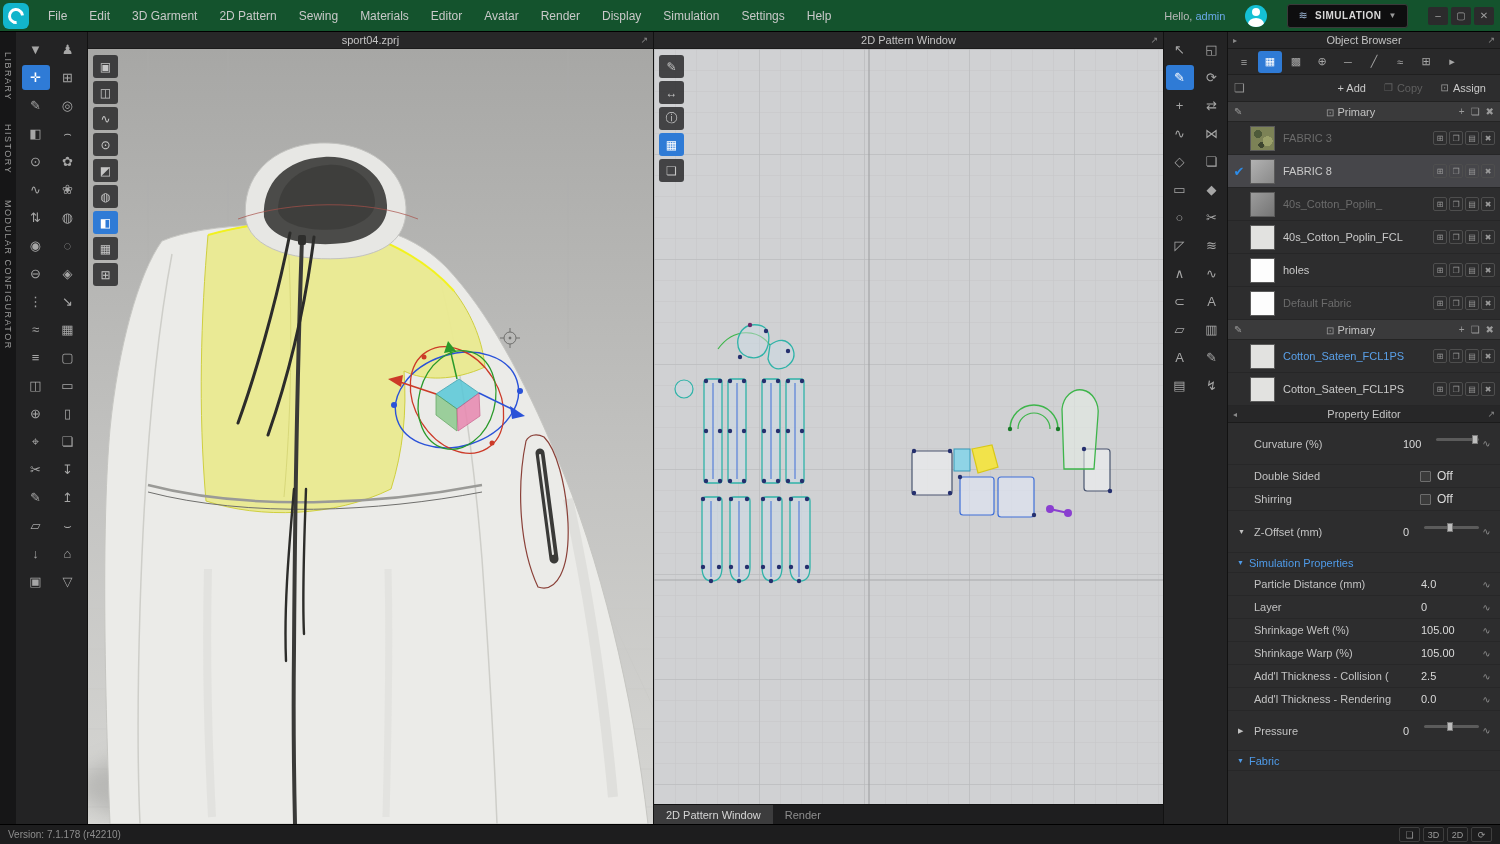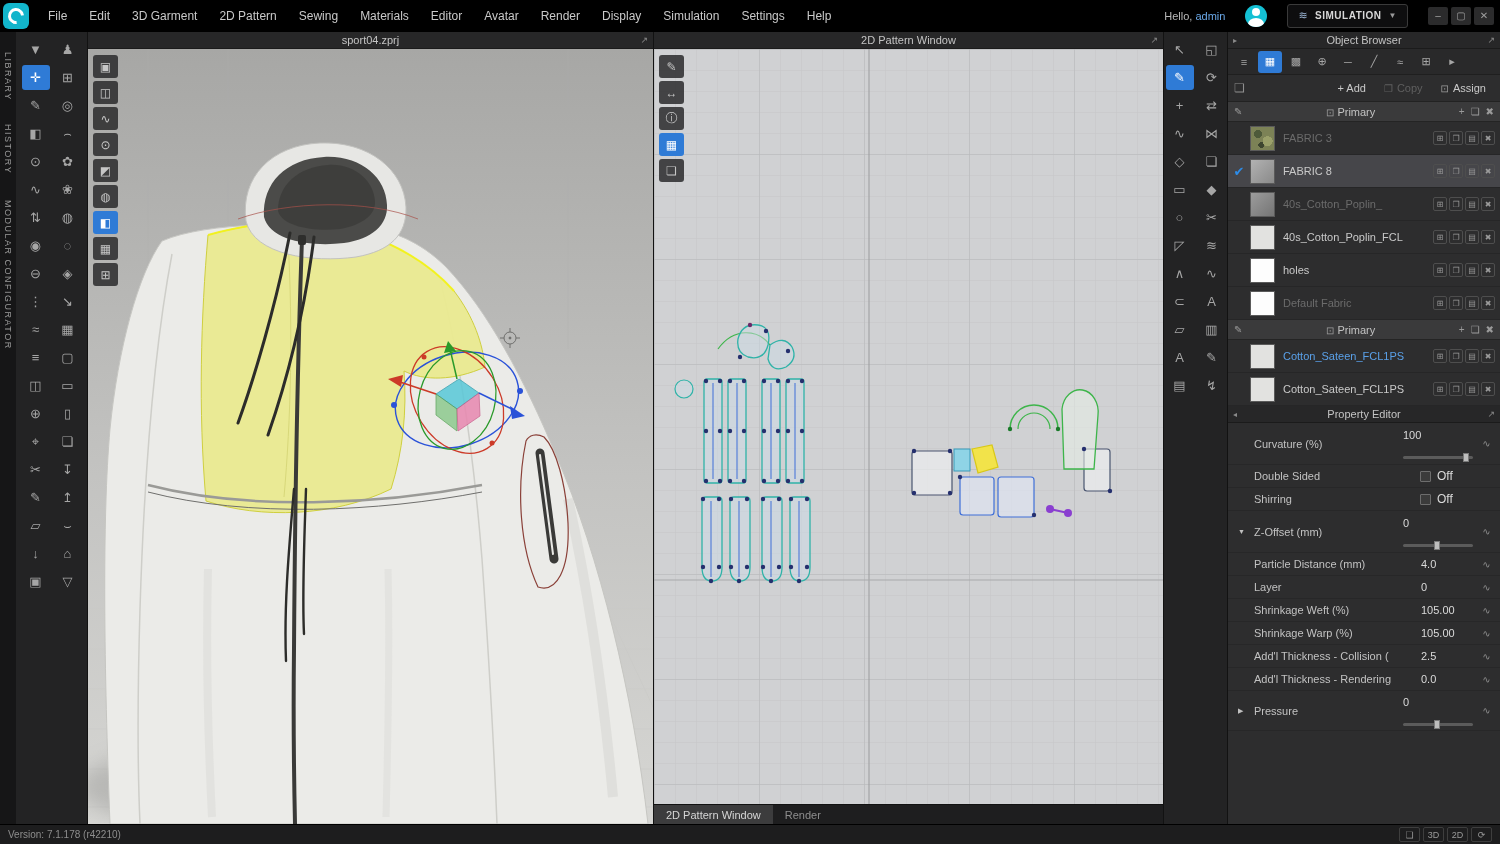--- a/index.html
+++ b/index.html
@@ -1,20 +1,20 @@
 <!DOCTYPE html>
 <html><head>
 <meta charset="utf-8">
 <style>
   *{box-sizing:border-box;margin:0;padding:0}
   html,body{width:1500px;height:844px;overflow:hidden}
   body{position:relative;background:#1b1b1c;font-family:"Liberation Sans",sans-serif;user-select:none}
 
   
-  .menubar{position:absolute;top:0;left:0;right:0;height:32px;background:#000000;border-bottom:1px solid #000;display:flex;align-items:center;z-index:9}
+  .menubar{position:absolute;top:0;left:0;right:0;height:32px;background:#14532d;border-bottom:1px solid #000;display:flex;align-items:center;z-index:9}
   .logo{width:26px;height:26px;margin:0 8px 0 3px;border-radius:6px;background:#12b5cb;position:relative;flex:none}
   .logo::after{content:"";position:absolute;inset:5px;border:3.5px solid #fff;border-right-color:transparent;border-radius:50%;transform:rotate(40deg)}
   .menu-items{display:flex;height:100%;align-items:center}
   .menu-item{padding:0 11px;font-size:12px;color:#c9c9c9;line-height:32px;cursor:default}
   .mb-right{margin-left:auto;display:flex;align-items:center;gap:20px;padding-right:6px}
   .hello{font-size:11px;color:#b9b9b9}
   .hello .uname{color:#6aa8e8}
   .avatar{width:22px;height:22px;border-radius:50%;background:#14c0d4;position:relative;overflow:hidden;flex:none}
   .avatar::before{content:"";position:absolute;top:3px;left:7px;width:8px;height:8px;border-radius:50%;background:#fff}
   .avatar::after{content:"";position:absolute;top:13px;left:3px;width:16px;height:12px;border-radius:50% 50% 0 0;background:#fff}
@@ -55,21 +55,21 @@
   .pw-tab.active{background:#3c3c3d;color:#d6d6d6}
 
   .rtoolbar{width:64px;background:#232324;flex:none;display:flex;justify-content:center;gap:4px;padding-top:5px;border-right:1px solid #121212}
 
   
   .rp{flex:1;background:#2d2d2e;display:flex;flex-direction:column;overflow:hidden}
   .ob-icons{height:26px;background:#29292a;display:flex;align-items:center;gap:2px;padding:0 4px;border-bottom:1px solid #1f1f1f;flex:none}
   .ob-icons .icon-btn{width:24px;height:22px;font-size:11px}
   .ob-actions{height:27px;display:flex;align-items:center;gap:2px;padding:0 6px;border-bottom:1px solid #222;flex:none}
   .folder-ic{color:#8f8f8f;font-size:12px;margin-right:auto}
-  .act-btn{display:flex;align-items:center;gap:4px;padding:3px 8px;font-size:11px;color:#c9c9c9;border-radius:2px}
+  .act-btn{display:flex;align-items:flex-start;gap:4px;padding:3px 8px;font-size:11px;color:#c9c9c9;border-radius:2px}
   .act-btn .ic{font-size:10px;color:#9a9a9a}
   .act-btn.dim,.act-btn.dim .ic{color:#5f5f5f}
   .sec-head{height:20px;background:#3a3a3b;display:flex;align-items:center;padding:0 6px;gap:6px;font-size:11px;color:#c2c2c2;border-bottom:1px solid #242424;flex:none}
   .sec-head .mid{flex:1;text-align:center}
   .sec-head .ic{color:#9a9a9a;font-size:10px}
   .fab-row{height:33px;display:flex;align-items:center;border-bottom:1px solid #262627;padding-right:5px;flex:none;background:#2d2d2e}
   .fab-row.selected{background:#46464a}
   .fab-check{width:22px;text-align:center;font-size:13px;color:#2d8ce8;flex:none}
   .swatch{width:25px;height:25px;border:1px solid #5a5a5a;flex:none;margin-right:8px;background:#9a9a9a}
   .swatch.camo{background-color:#7c8256;background-image:radial-gradient(circle at 30% 30%,#4e5a3a 0 4px,transparent 4px),radial-gradient(circle at 72% 62%,#9aa06a 0 5px,transparent 5px),radial-gradient(circle at 45% 78%,#3e4630 0 3px,transparent 3px)}
@@ -81,21 +81,21 @@
   .fab-name.dim{color:#6b6b6b}
   .fab-name.link{color:#5aa0e8}
   .row-icons{display:flex;gap:2px;flex:none}
   .ri{width:14px;height:14px;border:1px solid #4e4e4e;border-radius:2px;display:flex;align-items:center;justify-content:center;font-size:8px;color:#9a9a9a}
 
   .pe-scroll{flex:1;display:flex;flex-direction:column;overflow:hidden}
   .pe-row{min-height:23px;display:flex;align-items:center;padding:0 6px 0 26px;border-bottom:1px solid #272728;position:relative;flex:none;background:#2d2d2e}
   .pe-row .tri{position:absolute;left:10px;font-size:7px;color:#c0c0c0}
   .pe-label{flex:1;font-size:11px;color:#c2c2c2;white-space:nowrap;overflow:hidden}
   .pe-val{width:58px;font-size:11px;color:#dadada;flex:none}
-  .pe-ctrl{width:76px;display:flex;flex-direction:column;gap:15px;padding:5px 0;flex:none}
+  .pe-ctrl{width:76px;display:flex;flex-direction:row;gap:15px;padding:5px 0;flex:none}
   .pe-ctrl .pe-val{width:auto}
   .slider{position:relative;width:70px;height:3px;background:#5b5b5b;border-radius:2px}
   .handle{position:absolute;top:-3px;width:6px;height:9px;background:#bdbdbd;border:1px solid #7a7a7a;margin-left:-3px}
   .pe-fx{width:15px;text-align:center;font-size:10px;color:#8f8f8f;flex:none}
   .checkbox{width:11px;height:11px;border:1px solid #6d6d6d;background:#3b3b3b;margin-right:6px;flex:none;border-radius:1px}
   .checkbox.on{background:#2d7bd6;border-color:#2d7bd6;position:relative}
   .checkbox.on::after{content:"✓";position:absolute;top:-2px;left:1px;font-size:9px;color:#fff}
   .cb-val{width:42px;font-size:12px;color:#dadada;flex:none}
   .fx-spacer{width:15px;flex:none}
   .sec-link{height:20px;display:flex;align-items:center;gap:5px;padding:0 9px;font-size:11px;color:#4f9be8;border-bottom:1px solid #272728;flex:none;background:#2d2d2e}
@@ -608,20 +608,24 @@
         <span class="pe-label">Z-Offset (mm)</span>
         <div class="pe-ctrl">
           <span class="pe-val">0</span>
           <div class="slider">
               <span class="handle" style="left:48%"></span>
             </div>
         </div>
         <span class="pe-fx">∿</span>
       </div>
 
+      <div class="sec-link">
+        <span class="tri2">▼</span>
+        <span>Simulation Properties</span>
+      </div>
 
       <div class="pe-row">
         <span class="pe-label">Particle Distance (mm)</span>
         <span class="pe-val">4.0</span>
         <span class="pe-fx">∿</span>
       </div>
       <div class="pe-row">
         <span class="pe-label">Layer</span>
         <span class="pe-val">0</span>
         <span class="pe-fx">∿</span>
@@ -652,20 +656,24 @@
         <span class="pe-label">Pressure</span>
         <div class="pe-ctrl">
           <span class="pe-val">0</span>
           <div class="slider">
               <span class="handle" style="left:48%"></span>
             </div>
         </div>
         <span class="pe-fx">∿</span>
       </div>
 
+      <div class="sec-link">
+        <span class="tri2">▼</span>
+        <span>Fabric</span>
+      </div>
     </div>
   </div>
 </div>
 
 <div class="statusbar">
   <span class="version">Version: 7.1.178 (r42210)</span>
   <div class="sb-right">
       <span class="icon-btn">❏</span>
       <span class="icon-btn">3D</span>
       <span class="icon-btn">2D</span>

